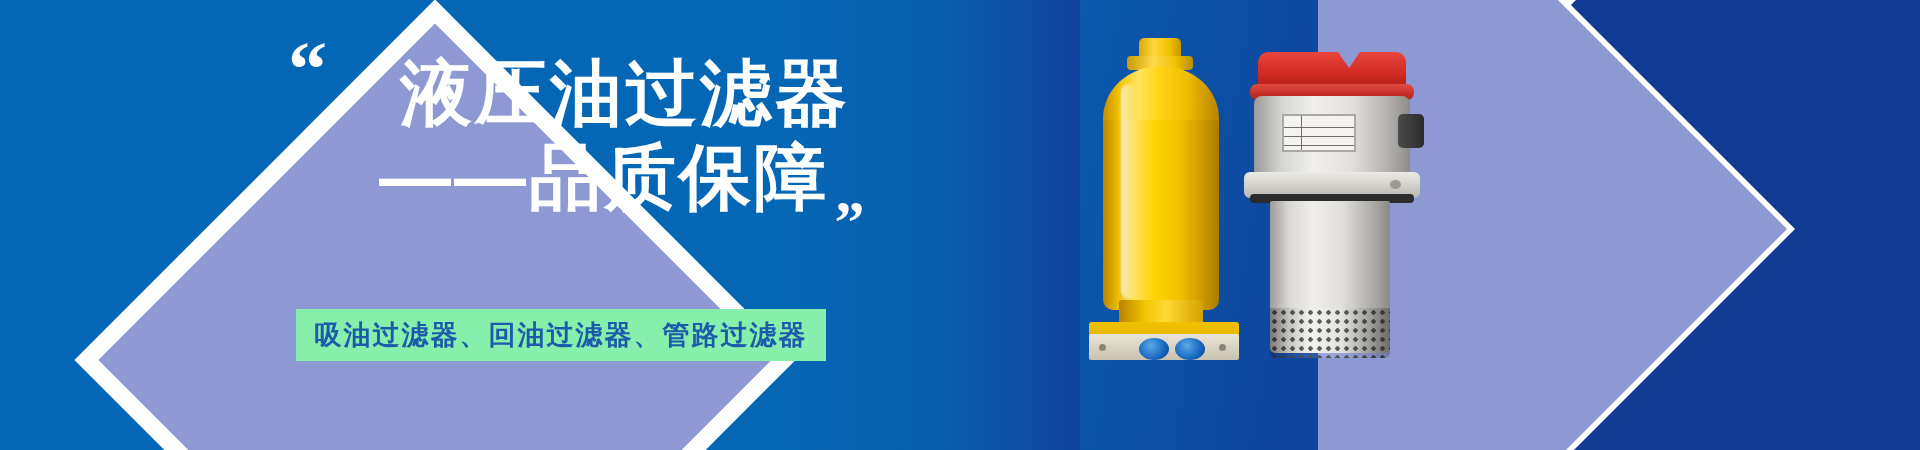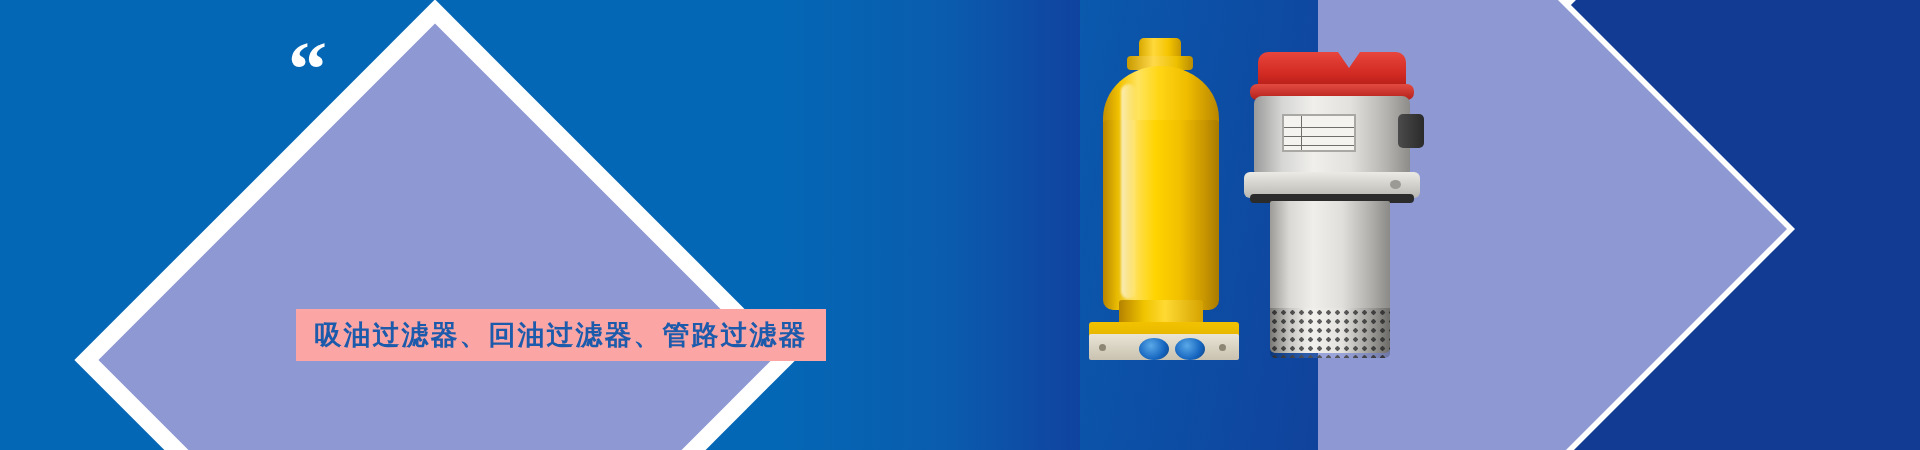--- a/index.html
+++ b/index.html
@@ -72,21 +72,21 @@
   .quote-close{
     display:inline-block;vertical-align:-10px;
     font-size:60px;font-weight:700;line-height:0;
     font-family:"Liberation Serif","DejaVu Serif",serif;
     letter-spacing:-3px;margin-left:6px;
   }
 
   .subtitle-box{
     position:absolute;left:296px;top:309px;
     width:530px;height:52px;
-    background:#fca5a5;
+    background:#86efac;
     display:flex;align-items:center;justify-content:center;
     box-sizing:border-box;
   }
   .subtitle-text{
     color:#1c5bab;font-size:27px;font-weight:700;letter-spacing:2px;
     white-space:nowrap;
   }
 
   
   .prod-yellow{position:absolute;left:1083px;top:38px;width:176px;height:312px;}
@@ -227,20 +227,26 @@
   <div class="peri-field"></div>
   <div class="white-edge-top"></div>
   <div class="white-edge-bot"></div>
   <div class="peri-notch-top"></div>
   <div class="peri-notch-bot"></div>
   <div class="diamond-white"></div>
   <div class="diamond-fill"></div>
 
   <div class="text-block">
     <div class="quote-open">“</div>
+    <div class="headline">
+      <span class="hl-line1">液压油过滤器</span>
+      <span class="hl-line2">
+        <span>——品质保障</span><span class="quote-close">„</span>
+      </span>
+    </div>
   </div>
 
   <div class="subtitle-box">
     <span class="subtitle-text">吸油过滤器、回油过滤器、管路过滤器</span>
   </div>
 
   <div class="prod-yellow">
     <div class="py-cap"></div>
     <div class="py-collar"></div>
     <div class="py-shoulder"></div>

